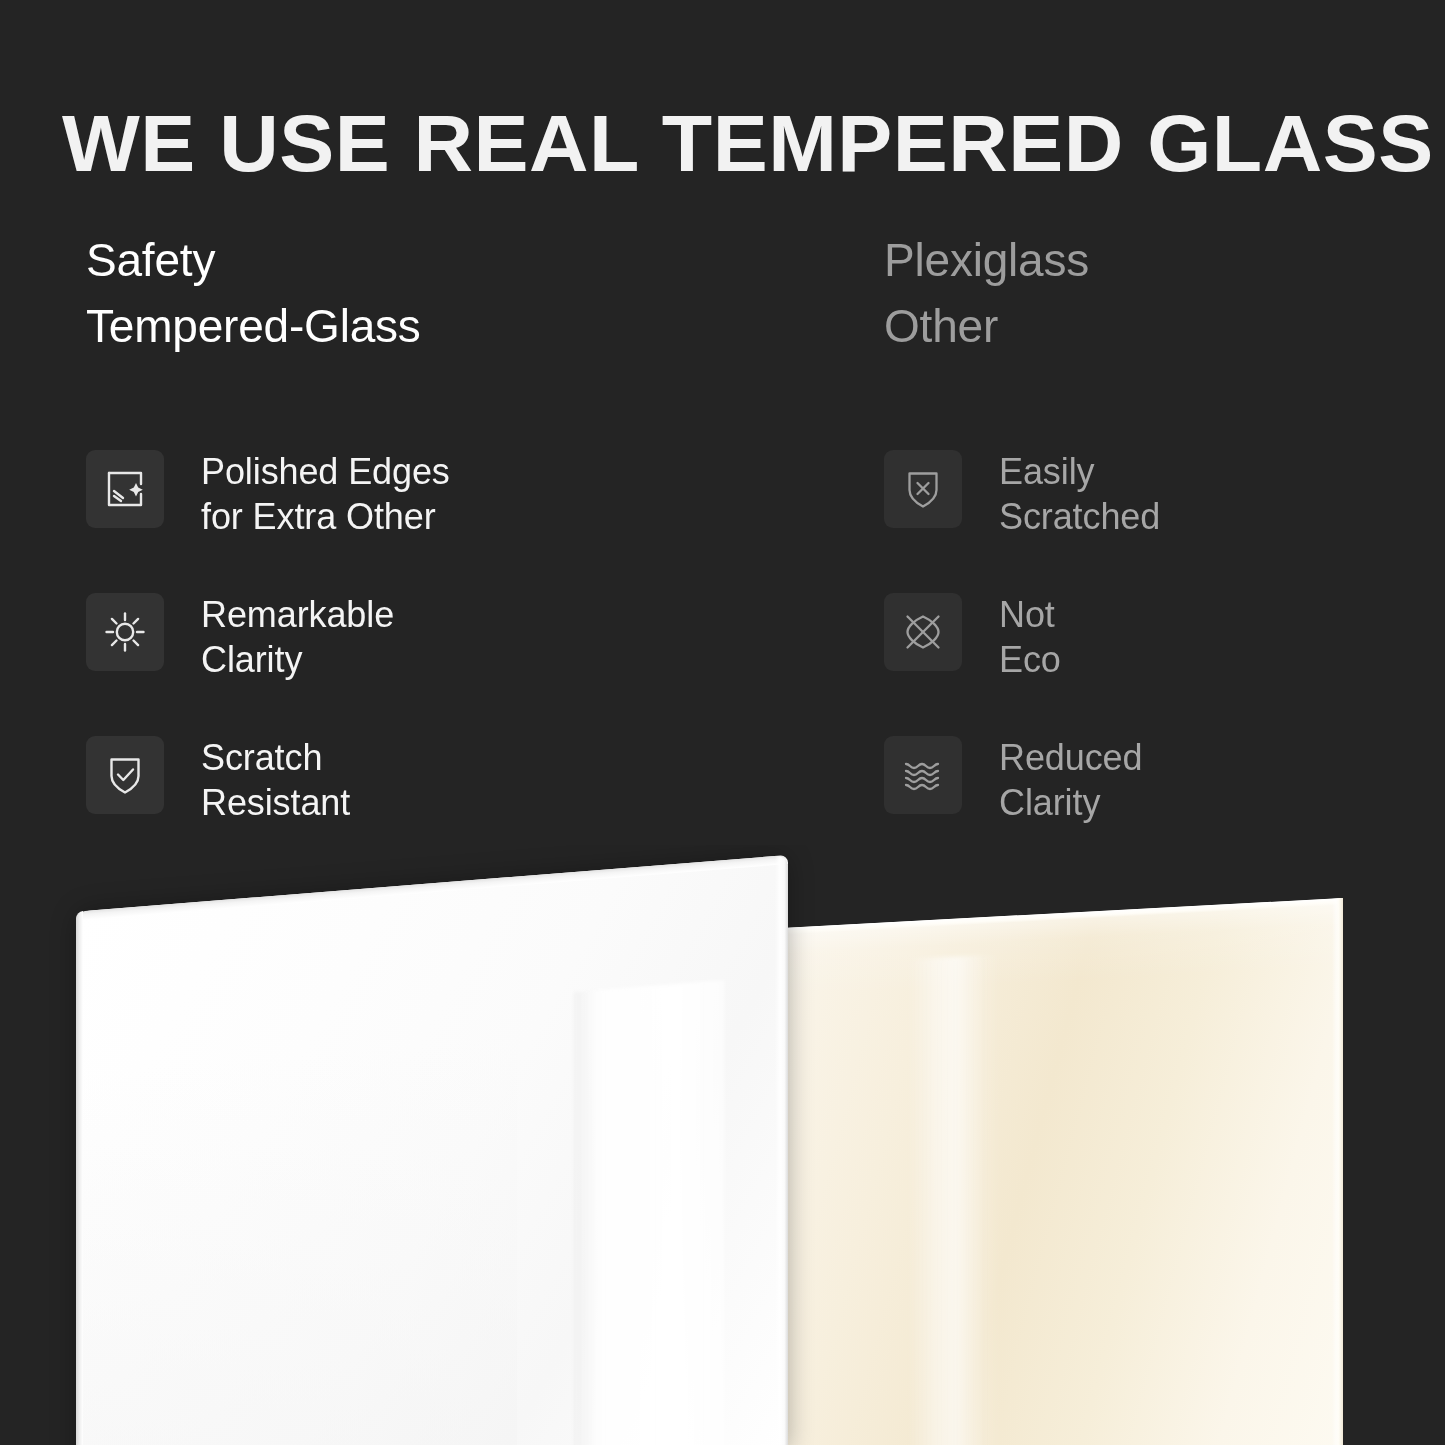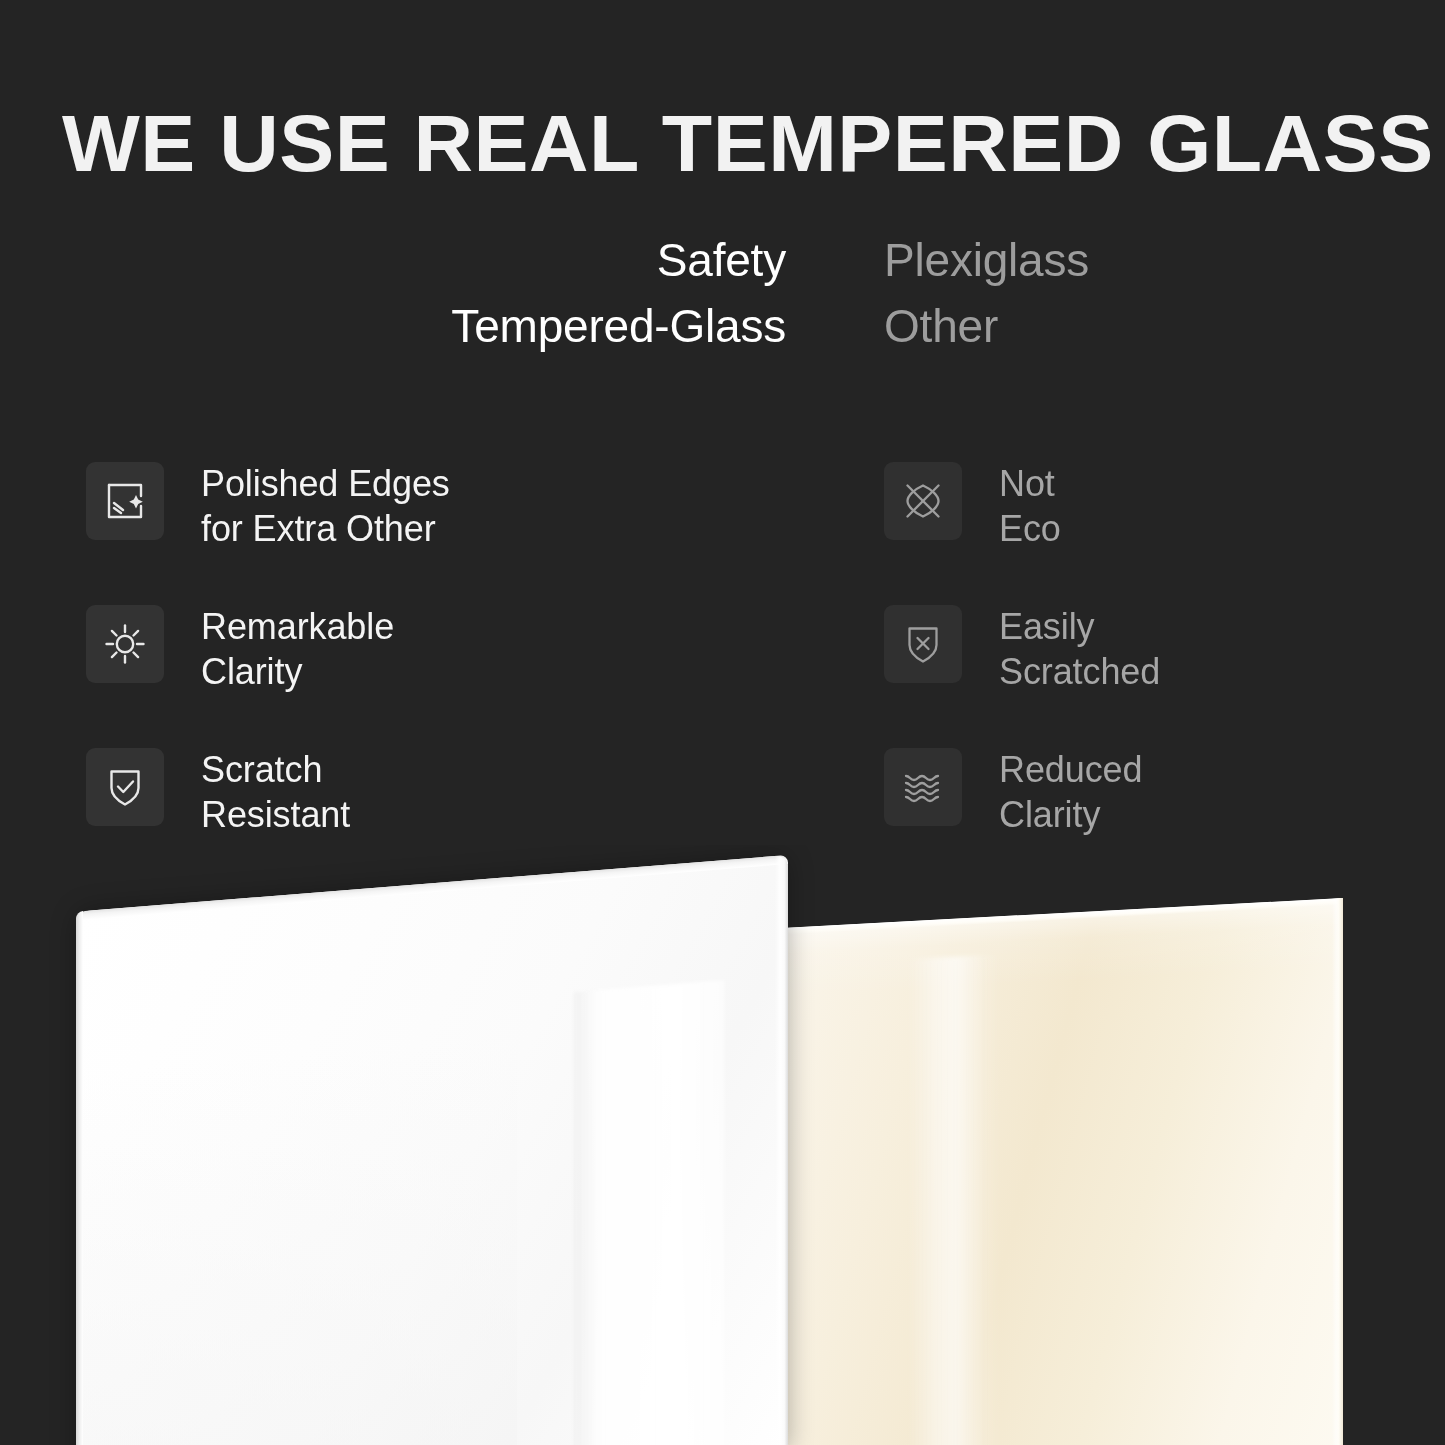--- a/index.html
+++ b/index.html
@@ -46,28 +46,27 @@
   .col-right { left: 884px; width: 520px; }
 
   .col-head {
     font-weight: 300;
     font-size: 46px;
     line-height: 1.43;
     letter-spacing: -0.2px;
     margin: 0;
   }
   .col-head .ln { display: block; }
-  .col-left  .col-head { color: #ffffff; text-align: right; }
+  .col-left  .col-head { color: #ffffff; }
   .col-right .col-head { color: #9d9d9d; }
 
   
   .features {
     position: absolute;
     top: 226px;
-    margin-top: 12px;
   }
   .features.left  { left: 86px;  }
   .features.right { left: 884px; }
 
   .feature {
     display: flex;
     align-items: flex-start;
     height: 86px;
     margin-bottom: 57px;
   }
@@ -317,42 +316,42 @@
       </div>
     </div>
 
   </div>
 
   <div class="features right" style="top:448px;">
 
     <div class="feature">
       <div class="tile col-right-tile">
         <svg width="44" height="44" viewBox="0 0 44 44" fill="none" stroke="#9e9e9e" stroke-width="2.3" stroke-linecap="round" stroke-linejoin="round">
+          <path d="M8.5 6.5 H35.5 V23 C35.5 31 29.5 35.5 22 39.5 C14.5 35.5 8.5 31 8.5 23 Z"></path>
+          <path d="M16.5 16 L27.5 27"></path>
+          <path d="M27.5 16 L16.5 27"></path>
+        </svg>
+      </div>
+      <div class="feat-text">
+        <span class="ln">Easily</span>
+        <span class="ln">Scratched</span>
+      </div>
+    </div>
+
+    <div class="feature">
+      <div class="tile col-right-tile">
+        <svg width="44" height="44" viewBox="0 0 44 44" fill="none" stroke="#9e9e9e" stroke-width="2.3" stroke-linecap="round" stroke-linejoin="round">
           <path d="M22 6.5 C31 10.5 37.5 17 37.5 22 C37.5 27 31 33.5 22 37.5 C13 33.5 6.5 27 6.5 22 C6.5 17 13 10.5 22 6.5 Z"></path>
           <path d="M6.5 6.5 L37.5 37.5"></path>
           <path d="M37.5 6.5 L6.5 37.5"></path>
         </svg>
       </div>
       <div class="feat-text">
         <span class="ln">Not</span>
         <span class="ln">Eco</span>
-      </div>
-    </div>
-
-    <div class="feature">
-      <div class="tile col-right-tile">
-        <svg width="44" height="44" viewBox="0 0 44 44" fill="none" stroke="#9e9e9e" stroke-width="2.3" stroke-linecap="round" stroke-linejoin="round">
-          <path d="M8.5 6.5 H35.5 V23 C35.5 31 29.5 35.5 22 39.5 C14.5 35.5 8.5 31 8.5 23 Z"></path>
-          <path d="M16.5 16 L27.5 27"></path>
-          <path d="M27.5 16 L16.5 27"></path>
-        </svg>
-      </div>
-      <div class="feat-text">
-        <span class="ln">Easily</span>
-        <span class="ln">Scratched</span>
       </div>
     </div>
 
     <div class="feature">
       <div class="tile col-right-tile">
         <svg width="44" height="44" viewBox="0 0 44 44" fill="none" stroke="#9e9e9e" stroke-width="2.3" stroke-linecap="round">
           <path d="M5 11 C9 11 9 15 13 15 C17 15 17 11 21 11 C25 11 25 15 29 15 C33 15 33 11 37 11"></path>
           <path d="M5 18 C9 18 9 22 13 22 C17 22 17 18 21 18 C25 18 25 22 29 22 C33 22 33 18 37 18"></path>
           <path d="M5 25 C9 25 9 29 13 29 C17 29 17 25 21 25 C25 25 25 29 29 29 C33 29 33 25 37 25"></path>
           <path d="M5 32 C9 32 9 36 13 36 C17 36 17 32 21 32 C25 32 25 36 29 36 C33 36 33 32 37 32"></path>

